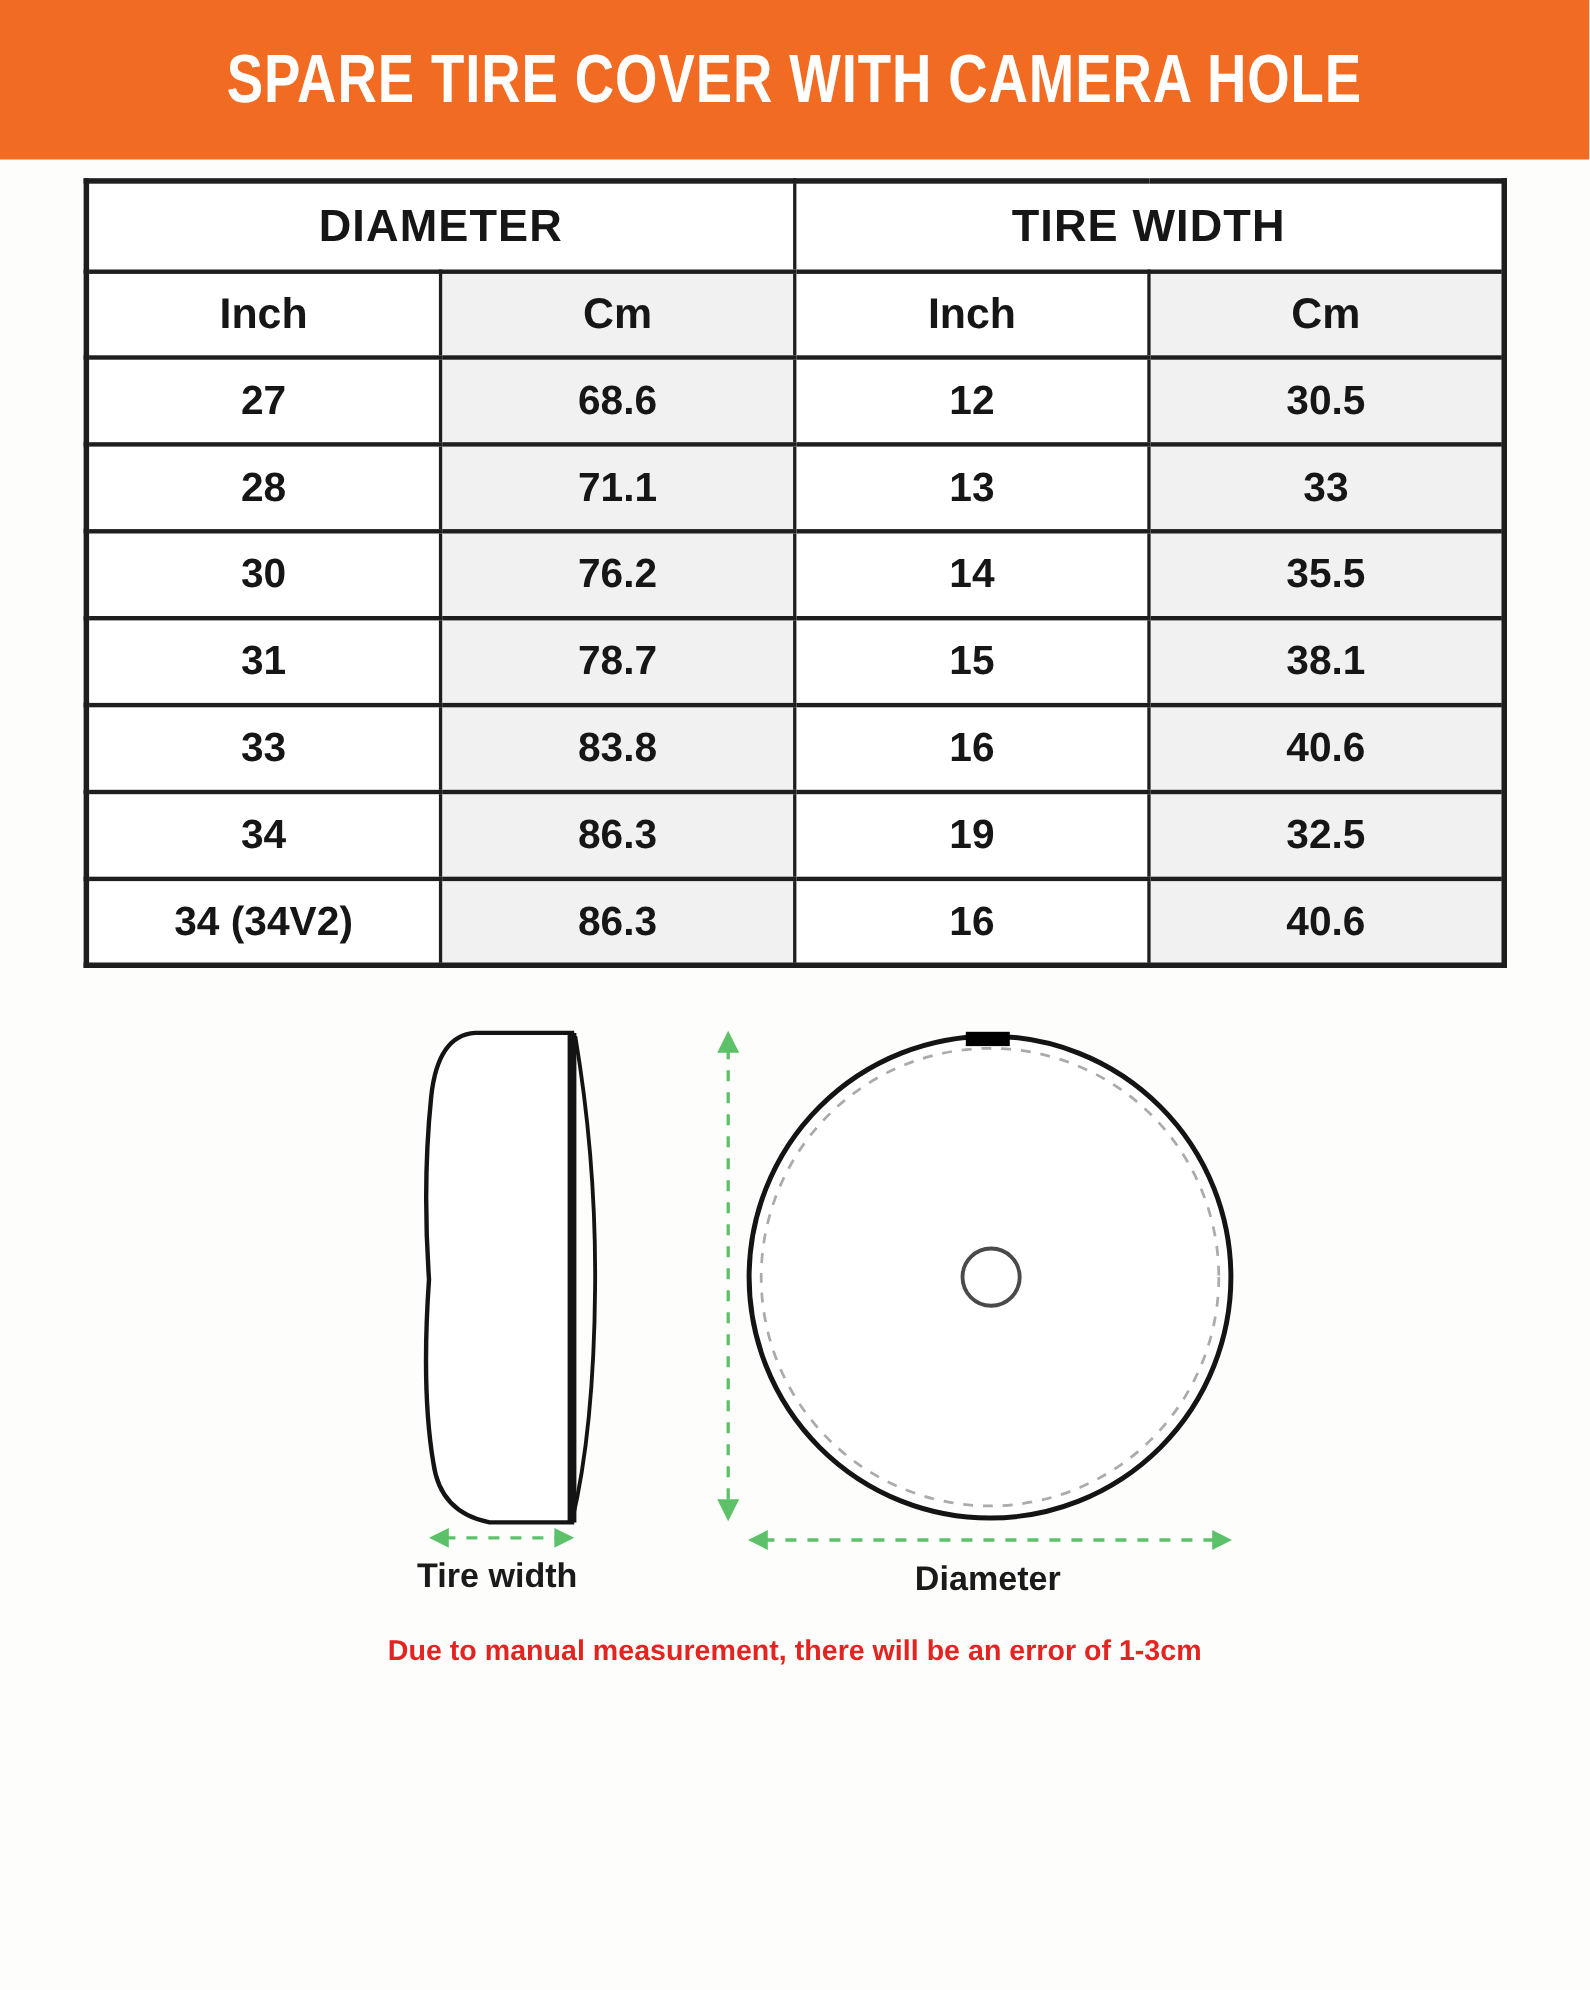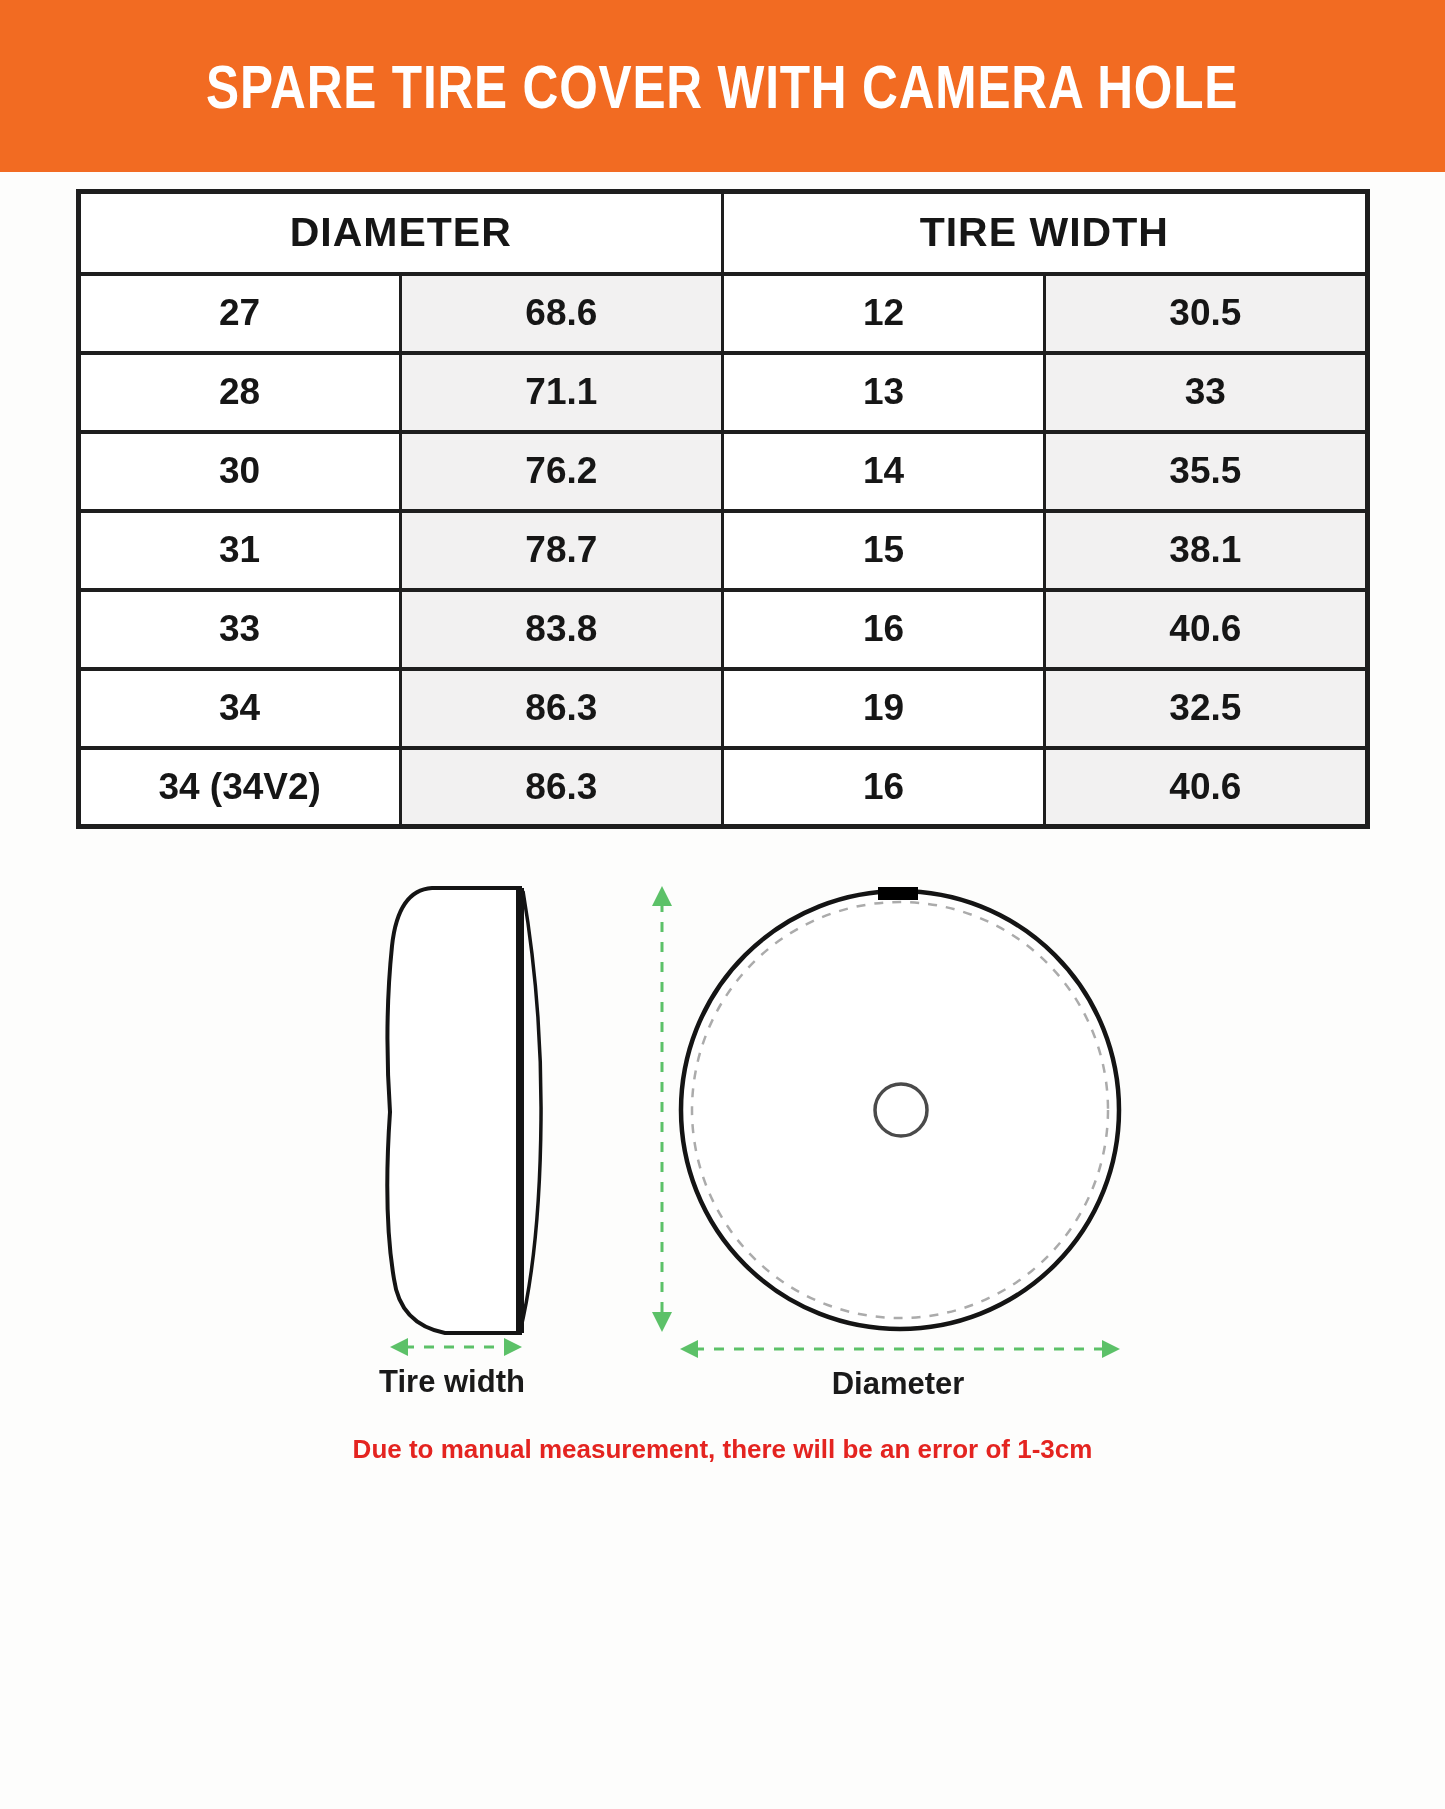--- a/index.html
+++ b/index.html
@@ -14,21 +14,21 @@
   html,body{margin:0;padding:0;}
   body{
     width:1445px;height:1809px;
     background:#FDFDFC;
     font-family:"Liberation Sans", sans-serif;
     color:var(--ink);
     overflow:hidden;
   }
   
   .banner{
-    width:100%;height:172px;
+    width:100%;height:145px;
     background:var(--banner_orange);
     display:flex;align-items:center;justify-content:center;
   }
   .banner h1{
     margin:0;
     color:#FFFFFF;
     font-size:62px;
     font-weight:800;
     letter-spacing:1px;
     white-space:nowrap;
@@ -104,20 +104,26 @@
 <header class="banner">
   <h1>SPARE TIRE COVER WITH CAMERA HOLE</h1>
 </header>
 
 <table class="size-table">
   <thead>
     <tr class="row-group">
       <th colspan="2">DIAMETER</th>
       <th colspan="2">TIRE WIDTH</th>
     </tr>
+    <tr class="row-sub">
+      <th>Inch</th>
+      <th class="col-cm">Cm</th>
+      <th>Inch</th>
+      <th class="col-cm">Cm</th>
+    </tr>
   </thead>
   <tbody>
       <tr>
         <td>27</td>
         <td class="col-cm">68.6</td>
         <td>12</td>
         <td class="col-cm">30.5</td>
       </tr>
       <tr>
         <td>28</td>

